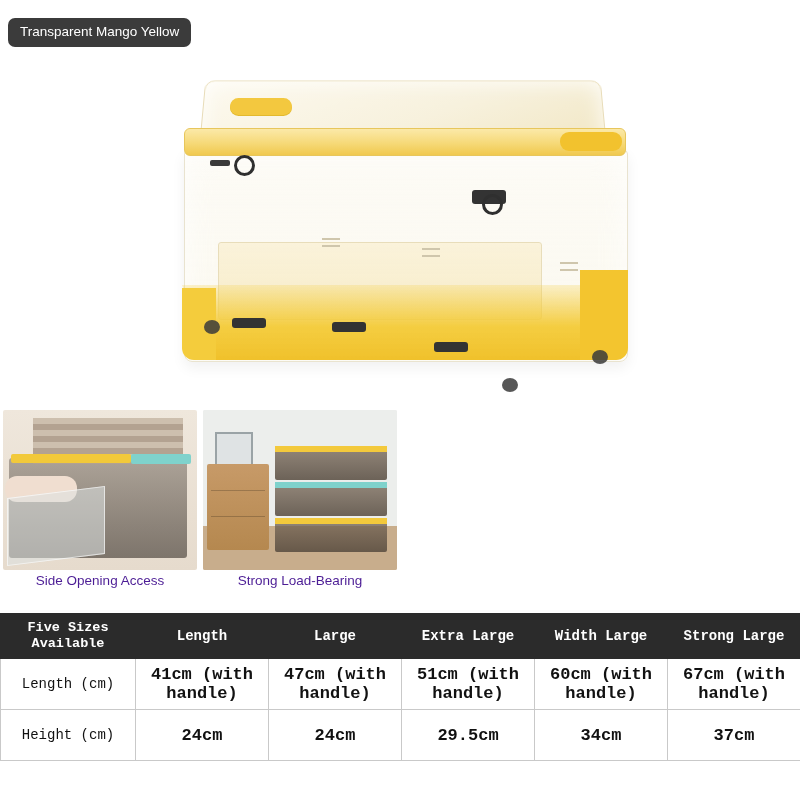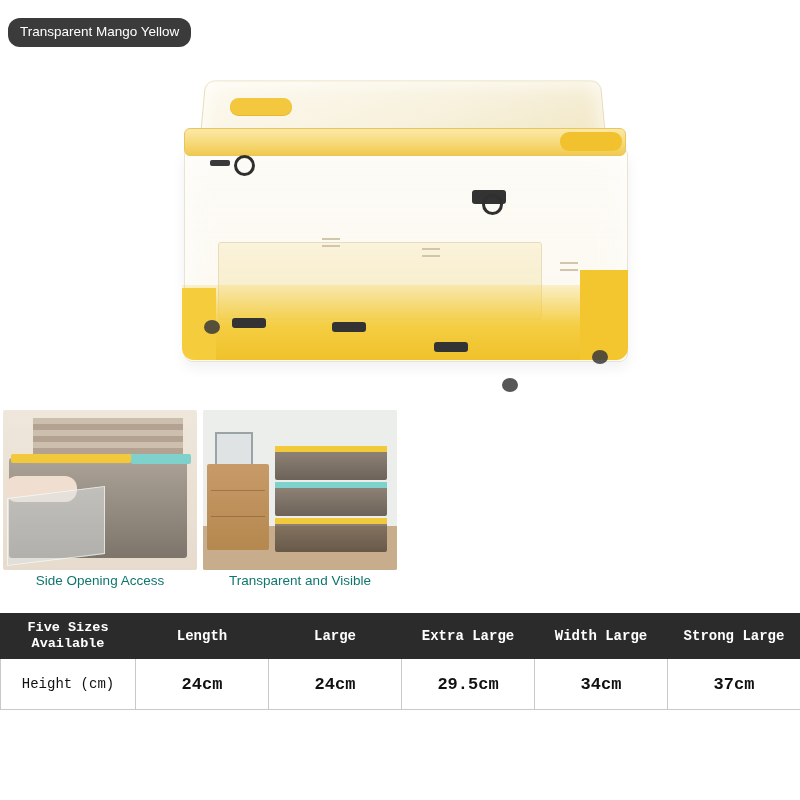--- a/index.html
+++ b/index.html
@@ -30,21 +30,21 @@
   }
   .badge {
     position: absolute;
     left: 8px;
     top: 18px;
     background: #3b3b3b;
     color: #ffffff;
     font-size: 13.5px;
     line-height: 16px;
     padding: 6px 12px 7px 12px;
-    border-radius: 12px;
+    border-radius: 7px;
     text-align: center;
     max-width: 170px;
     z-index: 20;
   }
 
   
   .box-wrap {
     position: absolute;
     left: 172px;
     top: 70px;
@@ -204,21 +204,21 @@
     border-radius: 2px;
     overflow: hidden;
   }
   .feature .caption {
     position: absolute;
     left: 0;
     top: 162px;
     width: 200px;
     text-align: center;
     font-size: 13.5px;
-    color: #0f766e;
+    color: #4c1d95;
     line-height: 17px;
   }
   .cap-foldable {
     font-size: 17px;
     letter-spacing: 0.3px;
   }
   .cap-large {
     font-size: 19px;
   }
 
@@ -369,40 +369,41 @@
         <div class="stack"></div>
         <div class="yellowbar"></div>
         <div class="teal"></div>
         <div class="arm"></div>
         <div class="door"></div>
       </div>
       <div class="caption">Side Opening Access</div>
     </div>
 
 
-
     <div class="feature">
       <div class="photo room">
         <div class="wallp"></div>
         <div class="floorp"></div>
         <div class="frame"></div>
-        <div class="cabinet"></div>
+        <div class="cabinet">
+        </div>
         <div class="cabline" style="top:80px;"></div>
         <div class="cabline" style="top:106px;"></div>
         <div class="tower">
           <div class="drawer" style="top:4px;"></div>
           <div class="dtop" style="top:2px; background:#f3c93c;"></div>
           <div class="drawer" style="top:40px;"></div>
           <div class="dtop" style="top:38px; background:#7fd2cc;"></div>
           <div class="drawer" style="top:76px;"></div>
           <div class="dtop" style="top:74px; background:#f3c93c;"></div>
         </div>
       </div>
-      <div class="caption">Transparent and Visible</div>
+      <div class="caption">Strong Load-Bearing</div>
     </div>
+
   </div>
 
   <div class="table-wrap">
     <table class="spec">
       <colgroup>
         <col class="col0">
           <col class="colx">
           <col class="colx">
           <col class="colx">
           <col class="colx">
@@ -413,20 +414,28 @@
           <th class="corner">Five Sizes Available</th>
           <th>Length</th>
           <th>Large</th>
           <th>Extra Large</th>
           <th>Width Large</th>
           <th>Strong Large</th>
         </tr>
       </thead>
       <tbody>
         <tr>
+          <td class="rowlabel">Length (cm)</td>
+          <td>41cm (with handle)</td>
+          <td>47cm (with handle)</td>
+          <td>51cm (with handle)</td>
+          <td>60cm (with handle)</td>
+          <td>67cm (with handle)</td>
+        </tr>
+        <tr>
           <td class="rowlabel">Height (cm)</td>
           <td>24cm</td>
           <td>24cm</td>
           <td>29.5cm</td>
           <td>34cm</td>
           <td>37cm</td>
         </tr>
       </tbody>
     </table>
   </div>

